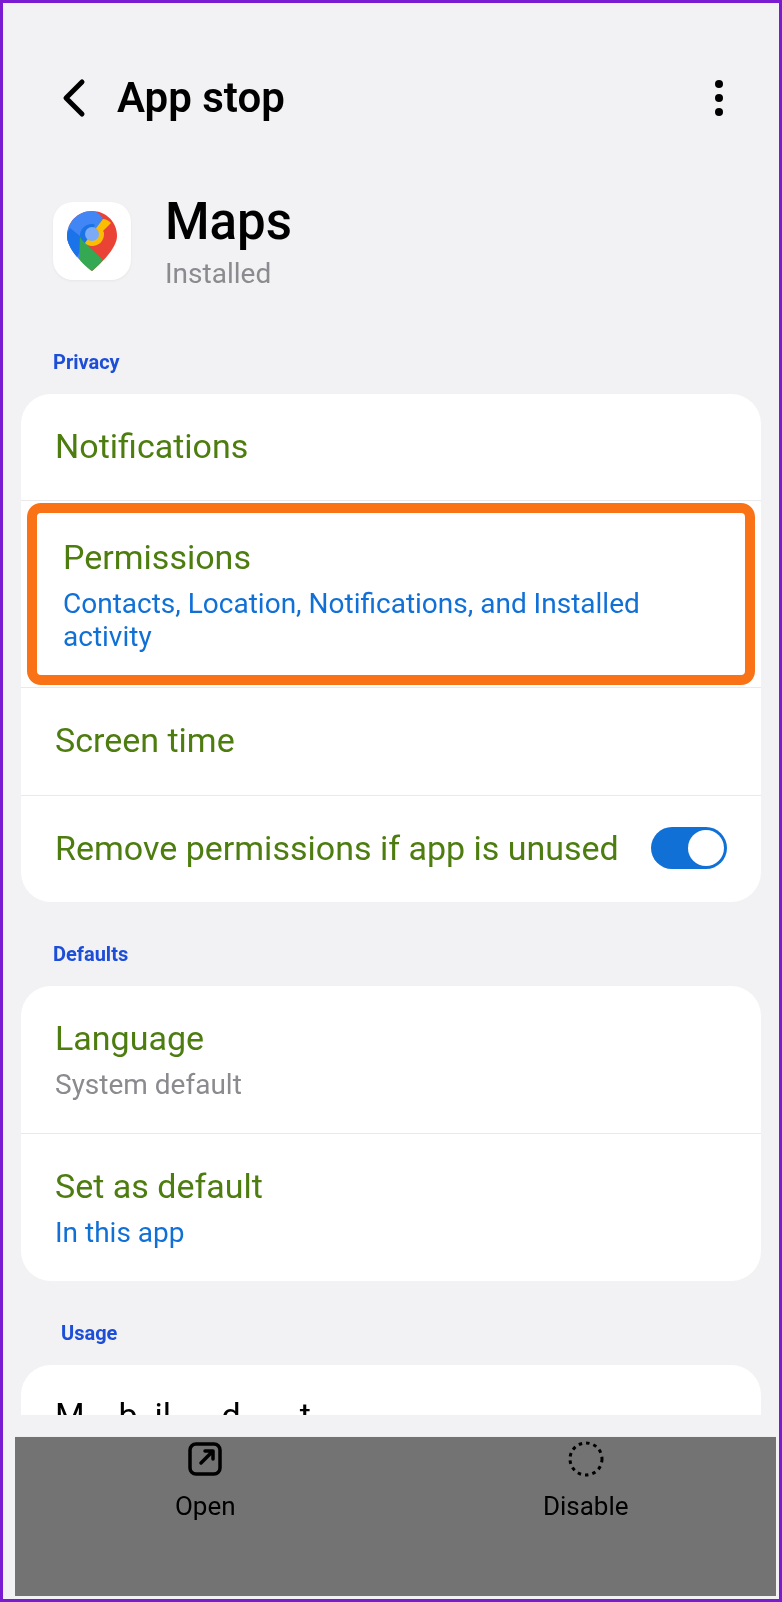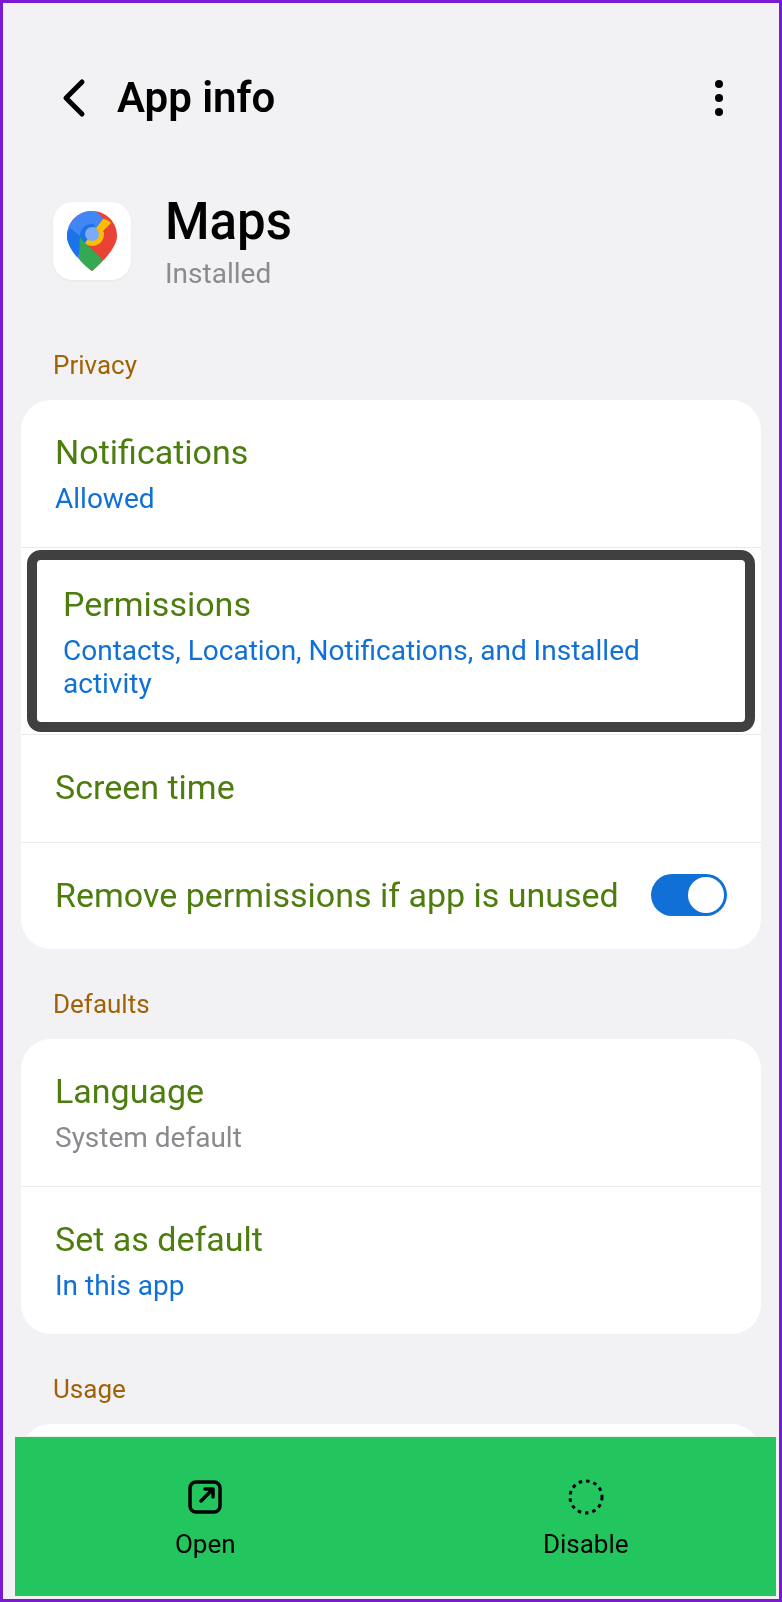--- a/index.html
+++ b/index.html
@@ -56,23 +56,24 @@
     font-size: 51px;
     font-weight: 500;
     color: #000;
   }
   .app-status {
     font-size: 28px;
     color: #8a8a8f;
     margin-top: 6px;
   }
   .section-label {
-    font-size: 26px;
-    color: #a16207;
+    font-size: 20px;
+    color: #1d4ed8;
     padding: 20px 50px 20px 50px;
+    font-weight: bold;
   }
   .card {
     background: #fff;
     border-radius: 30px;
     margin: 0 18px;
     overflow: hidden;
   }
   .row {
     padding: 30px 34px 32px 34px;
     border-bottom: 1px solid #e9e9eb;
@@ -111,35 +112,35 @@
     content: "";
     position: absolute;
     right: 3px;
     top: 3px;
     width: 36px;
     height: 36px;
     background: #fff;
     border-radius: 50%;
   }
   .highlight-box {
-    border: 10px solid #404040;
+    border: 10px solid #f97316;
     border-radius: 14px;
     margin: -4px -2px;
     padding: 22px 26px 22px 26px;
   }
   .bottom-bar {
     position: absolute;
     left: 12px;
     right: 3px;
     bottom: 3px;
     height: 160px;
-    background: #22c55e;
+    background: #737373;
     display: flex;
     justify-content: space-around;
-    align-items: center;
+    align-items: flex-start;
     border-top: 1px solid #eee;
   }
   .bottom-item {
     display: flex;
     flex-direction: column;
     align-items: center;
     gap: 10px;
     flex: 1;
   }
   .bottom-icon {
@@ -168,21 +169,21 @@
 </style>
 </head>
 <body>
 
 <div class="header">
   <div class="back-btn">
     <svg width="26" height="40" viewBox="0 0 26 40">
       <path d="M 22 4 L 6 20 L 22 36" stroke="#000" stroke-width="5" fill="none" stroke-linecap="round" stroke-linejoin="round"></path>
     </svg>
   </div>
-  <div class="header-title">App info</div>
+  <div class="header-title">App stop</div>
   <div class="more-btn">
     <svg width="10" height="40" viewBox="0 0 10 40">
       <circle cx="5" cy="6" r="4" fill="#000"></circle>
       <circle cx="5" cy="20" r="4" fill="#000"></circle>
       <circle cx="5" cy="34" r="4" fill="#000"></circle>
     </svg>
   </div>
 </div>
 
 <div class="app-header">
@@ -201,21 +202,20 @@
     <div class="app-name">Maps</div>
     <div class="app-status">Installed</div>
   </div>
 </div>
 
 <div class="section-label">Privacy</div>
 
 <div class="card">
   <div class="row">
     <div class="row-title">Notifications</div>
-    <div class="row-sub-blue">Allowed</div>
   </div>
   <div class="row" style="padding:6px 8px;">
     <div class="highlight-box">
       <div class="row-title">Permissions</div>
       <div class="row-sub-blue">Contacts, Location, Notifications, and Installed activity</div>
     </div>
   </div>
   <div class="row">
     <div class="row-title">Screen time</div>
   </div>
@@ -231,21 +231,21 @@
   <div class="row">
     <div class="row-title">Language</div>
     <div class="row-sub-grey">System default</div>
   </div>
   <div class="row">
     <div class="row-title">Set as default</div>
     <div class="row-sub-blue">In this app</div>
   </div>
 </div>
 
-<div class="section-label" style="padding-top:40px;">Usage</div>
+<div class="section-label" style="padding-top:40px;margin-left:8px;">Usage</div>
 
 <div class="cutoff-card">
   <div class="cutoff-text">M&nbsp;&nbsp;&nbsp;&nbsp;b&nbsp;&nbsp;il&nbsp;&nbsp;&nbsp;&nbsp;&nbsp;&nbsp;d&nbsp;&nbsp;&nbsp;&nbsp;&nbsp;&nbsp;&nbsp;t</div>
 </div>
 
 <div class="bottom-bar">
   <div class="bottom-item">
     <div class="bottom-icon">
       <svg width="40" height="40" viewBox="0 0 40 40">
         <rect x="5" y="5" width="30" height="30" rx="6" stroke="#000" stroke-width="3.5" fill="none"></rect>

